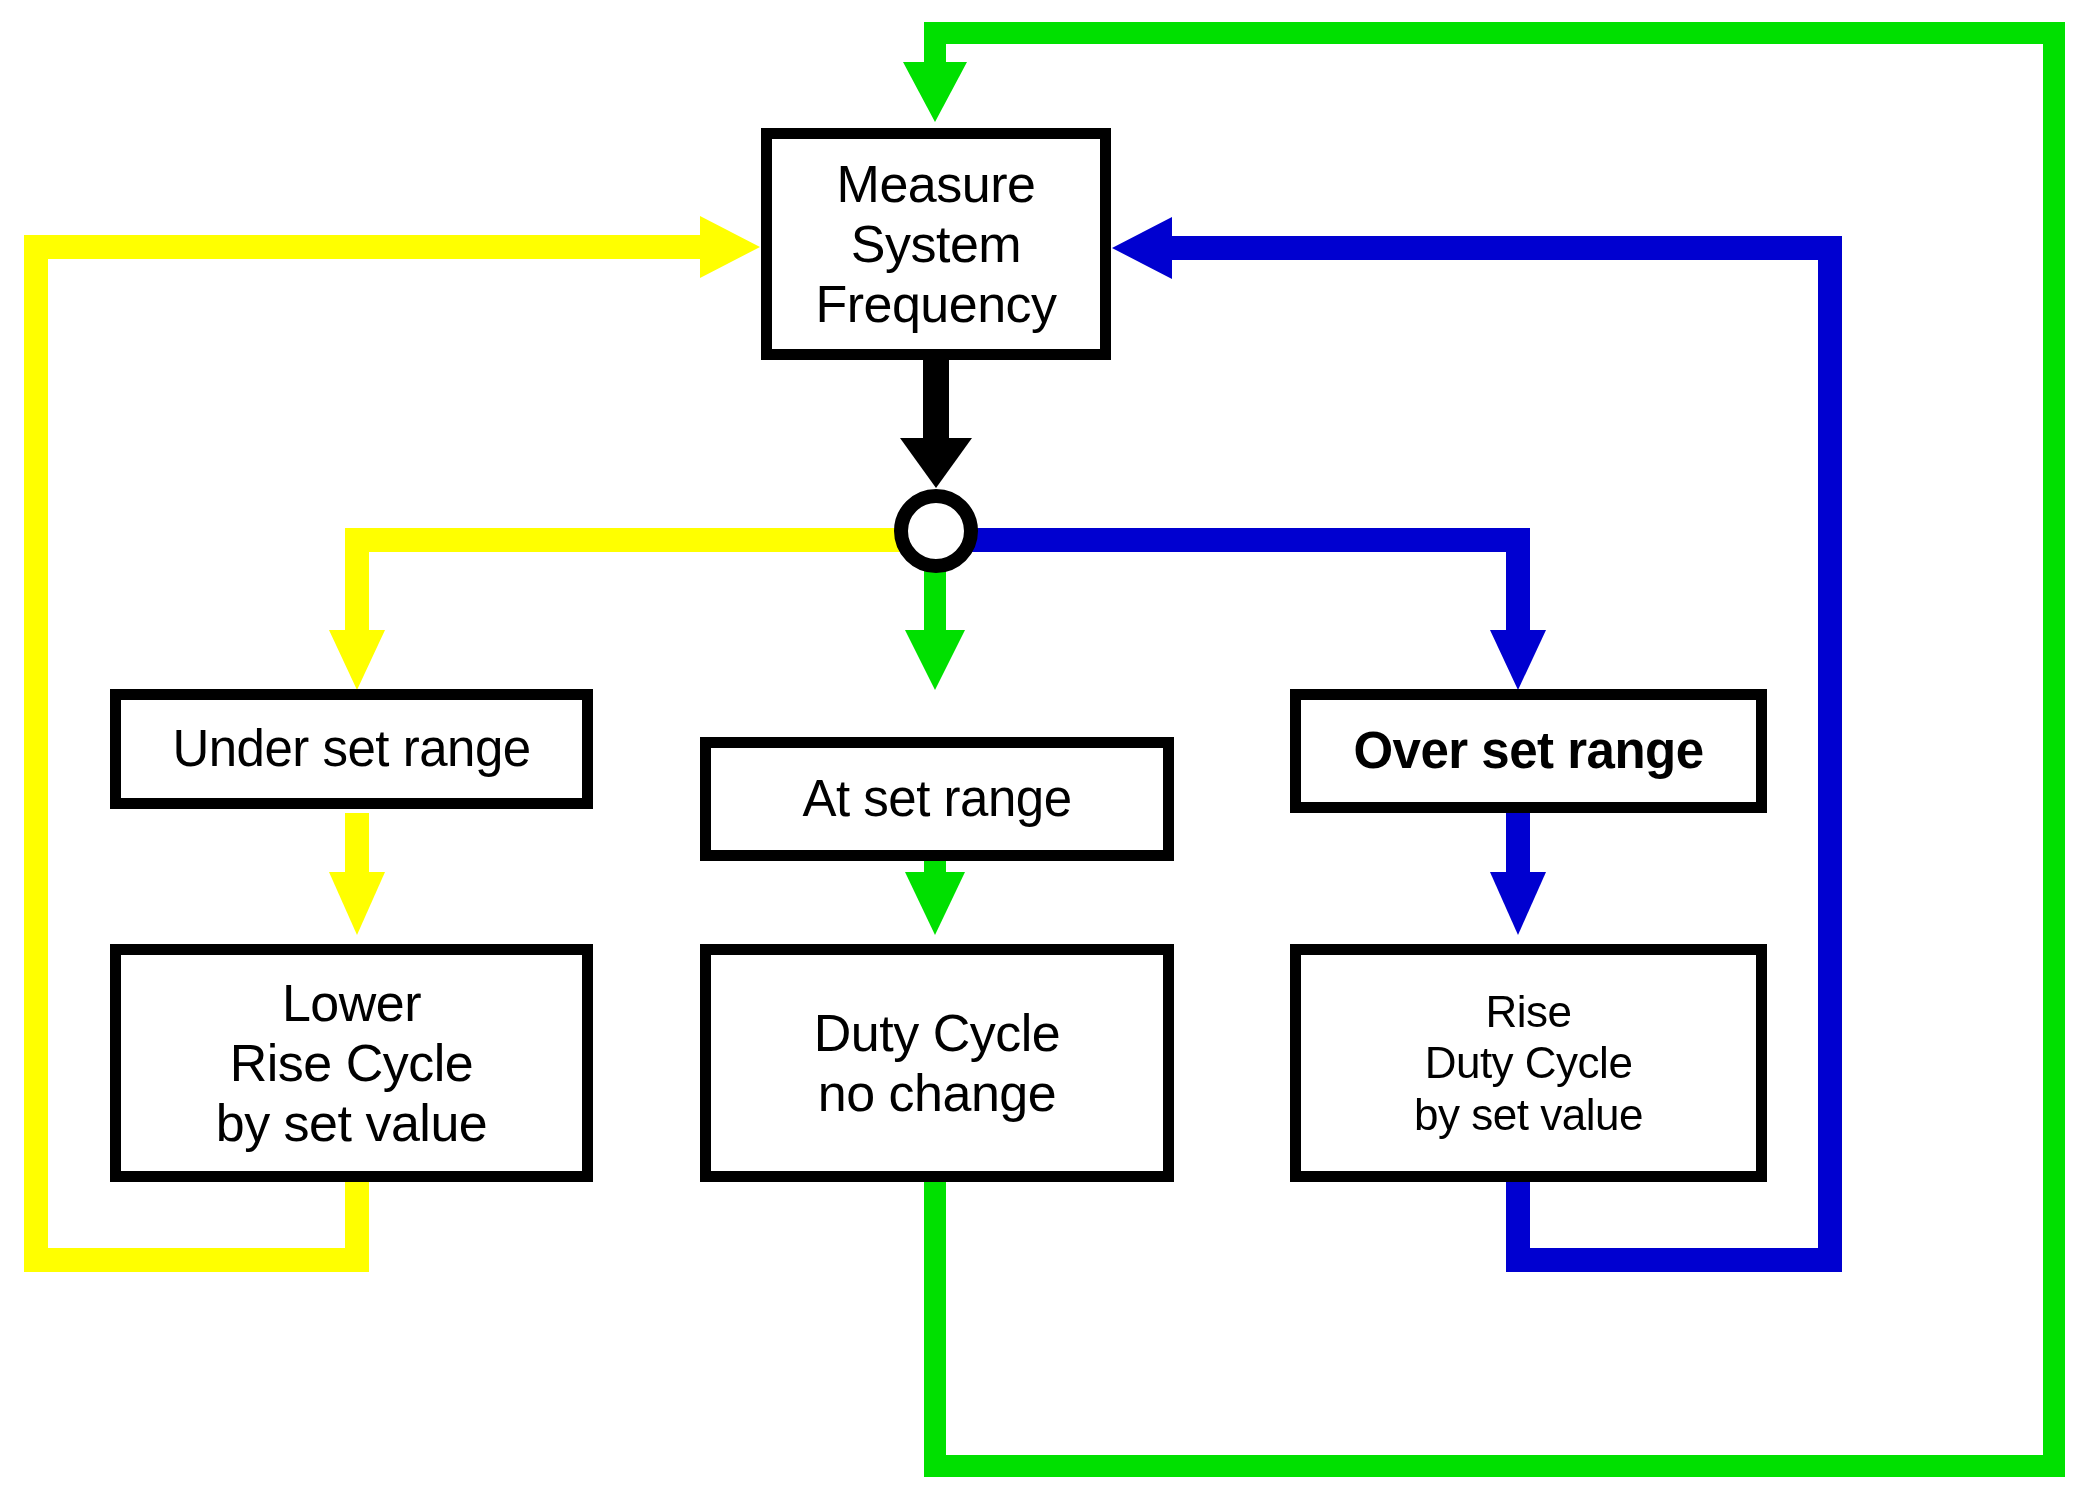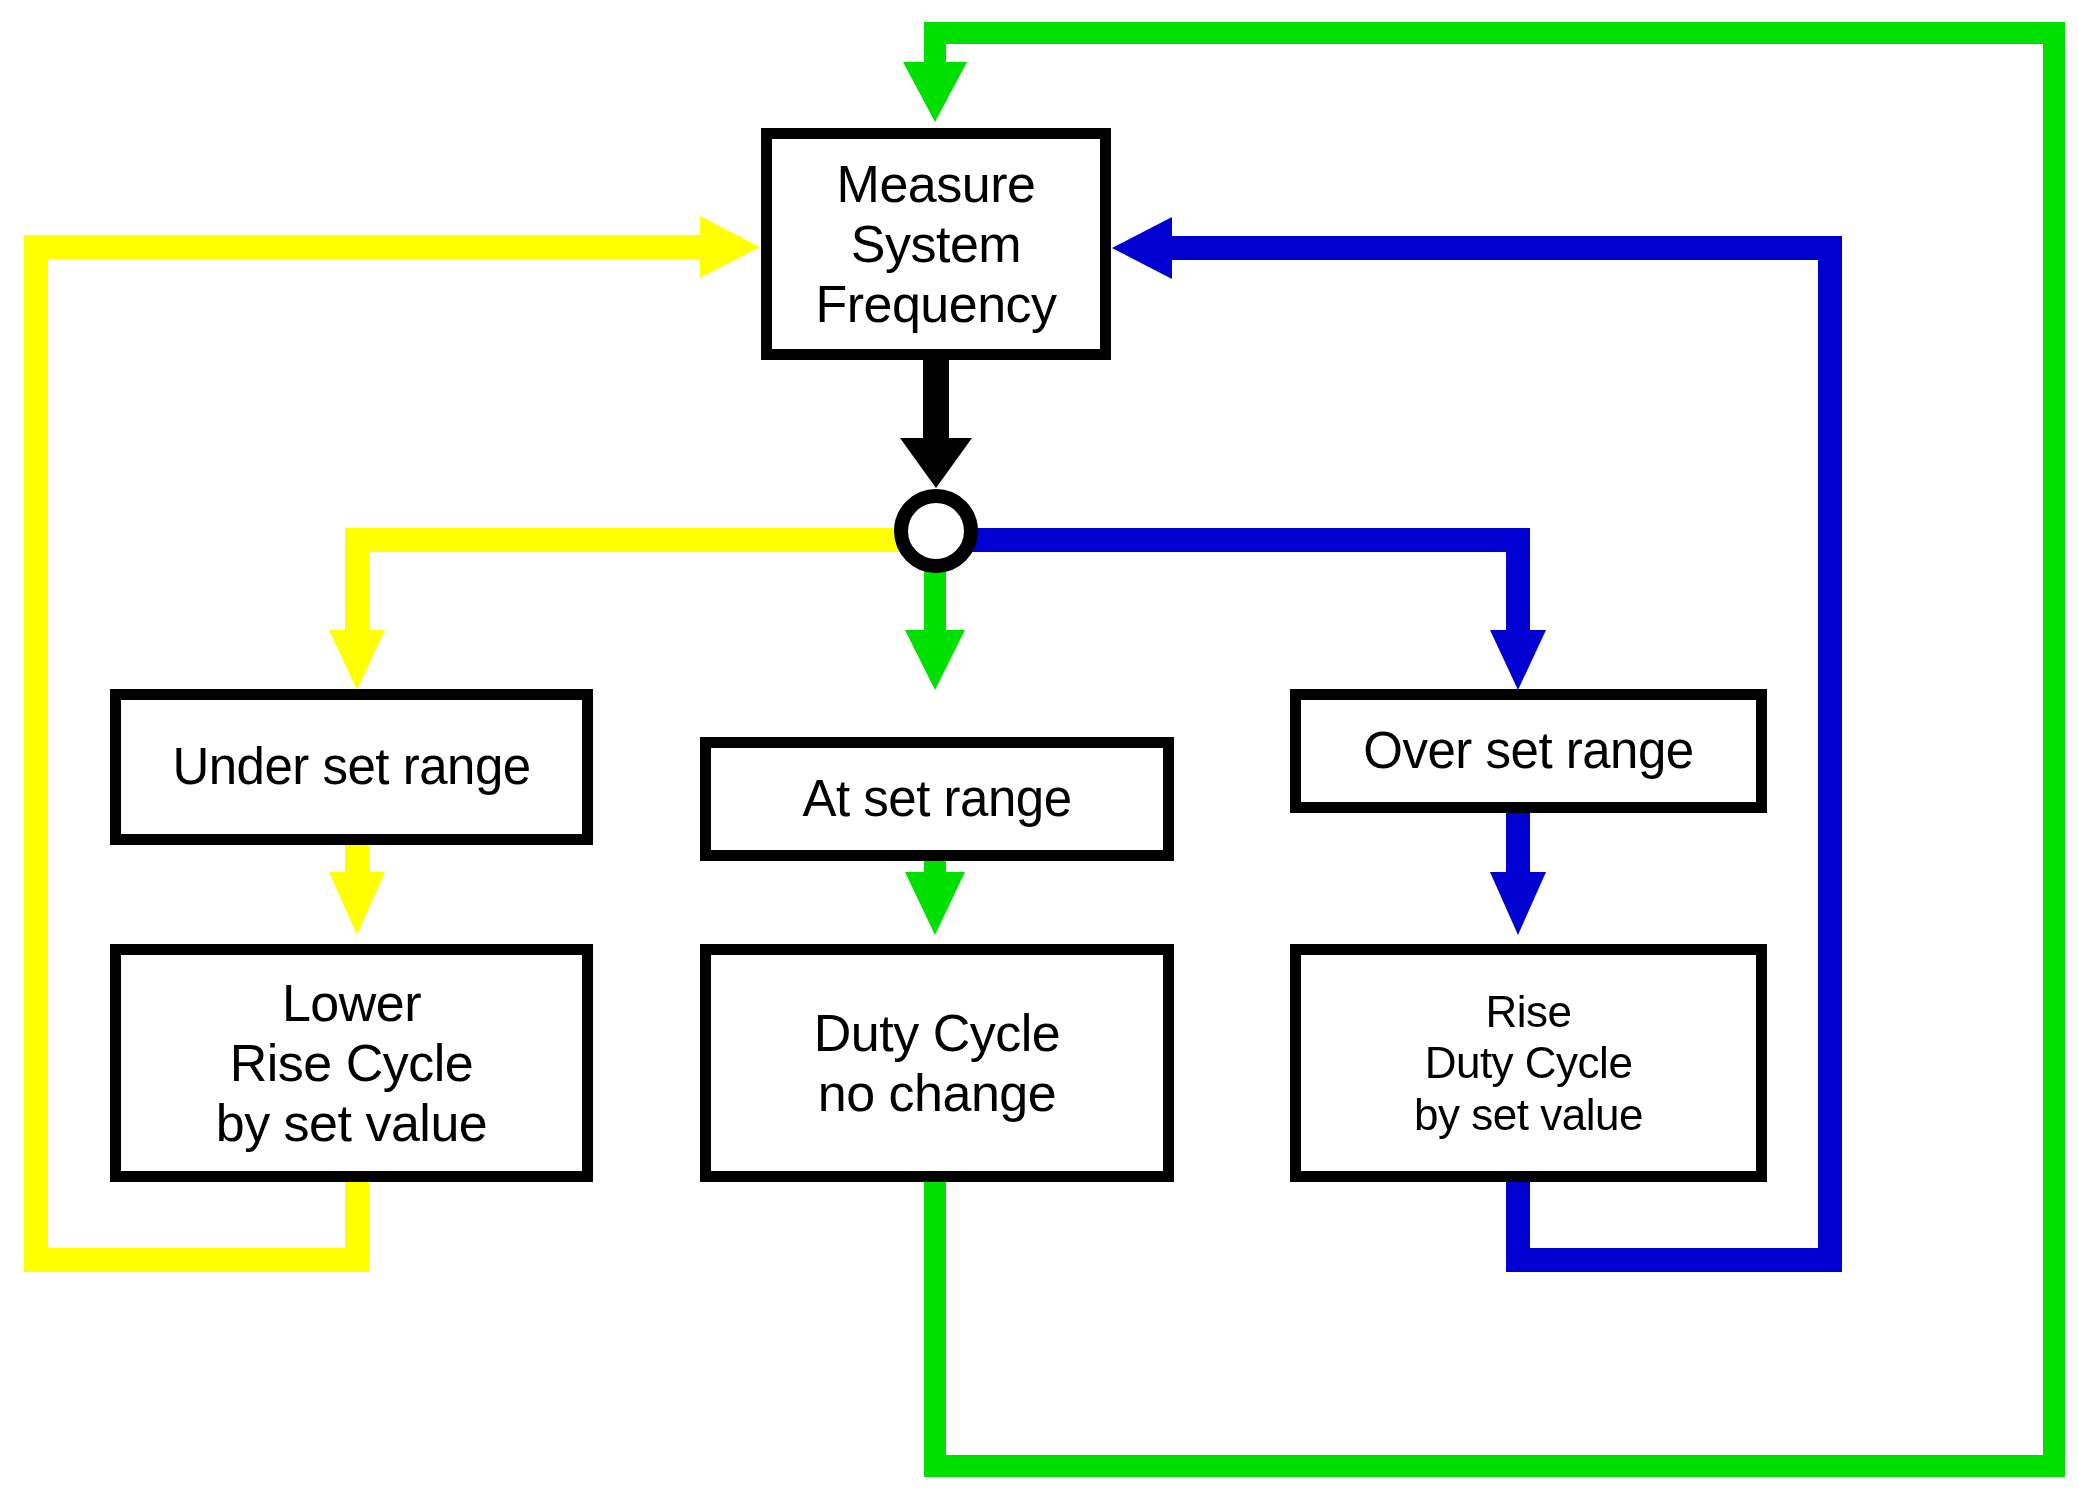--- a/index.html
+++ b/index.html
@@ -36,23 +36,23 @@
     white-space: pre-line;
     letter-spacing: -0.5px;
   }
   .node-text {
     display: block;
     width: 100%;
     white-space: pre-line;
   }
   
   #node-measure      { left: 761px;  top: 128px;  width: 350px; height: 232px; font-size: 52px; }
-  #node-under-range  { left: 110px;  top: 689px;  width: 483px; height: 156px; font-size: 51px; }
+  #node-under-range  { left: 110px;  top: 689px;  width: 483px; height: 120px; font-size: 51px; }
   #node-at-range     { left: 700px;  top: 689px;  width: 474px; height: 124px; font-size: 51px; margin-top: 48px; }
-  #node-over-range   { left: 1290px; top: 689px;  width: 477px; height: 124px; font-size: 51px; }
+  #node-over-range   { left: 1290px; top: 689px;  width: 477px; height: 124px; font-size: 51px; font-weight: bold; }
   #node-lower-duty   { left: 110px;  top: 944px;  width: 483px; height: 238px; font-size: 52px; }
   #node-no-change    { left: 700px;  top: 944px;  width: 474px; height: 238px; font-size: 52px; }
   #node-rise-duty    { left: 1290px; top: 944px;  width: 477px; height: 238px; font-size: 44px; }
 </style>
 </head>
 <body>
 
 <div id="canvas">
 
   <svg id="flow-svg" viewBox="0 0 2079 1511" xmlns="http://www.w3.org/2000/svg">

